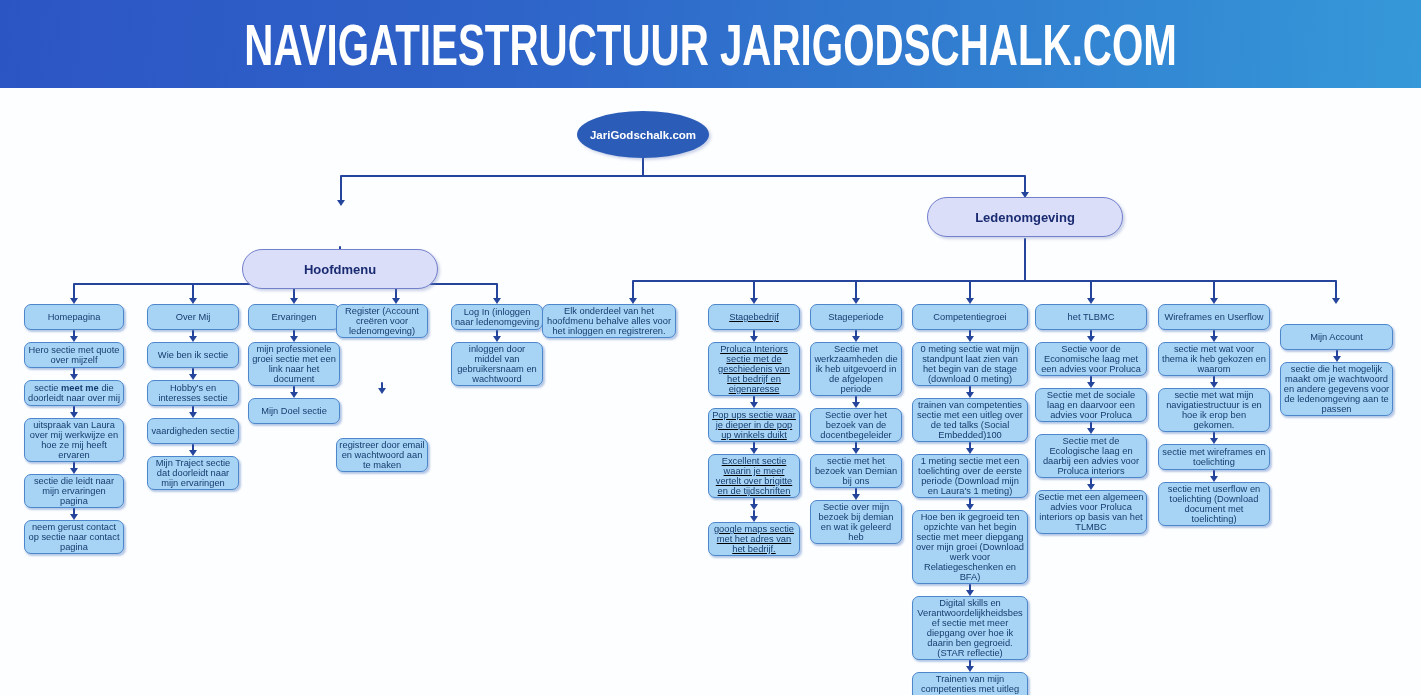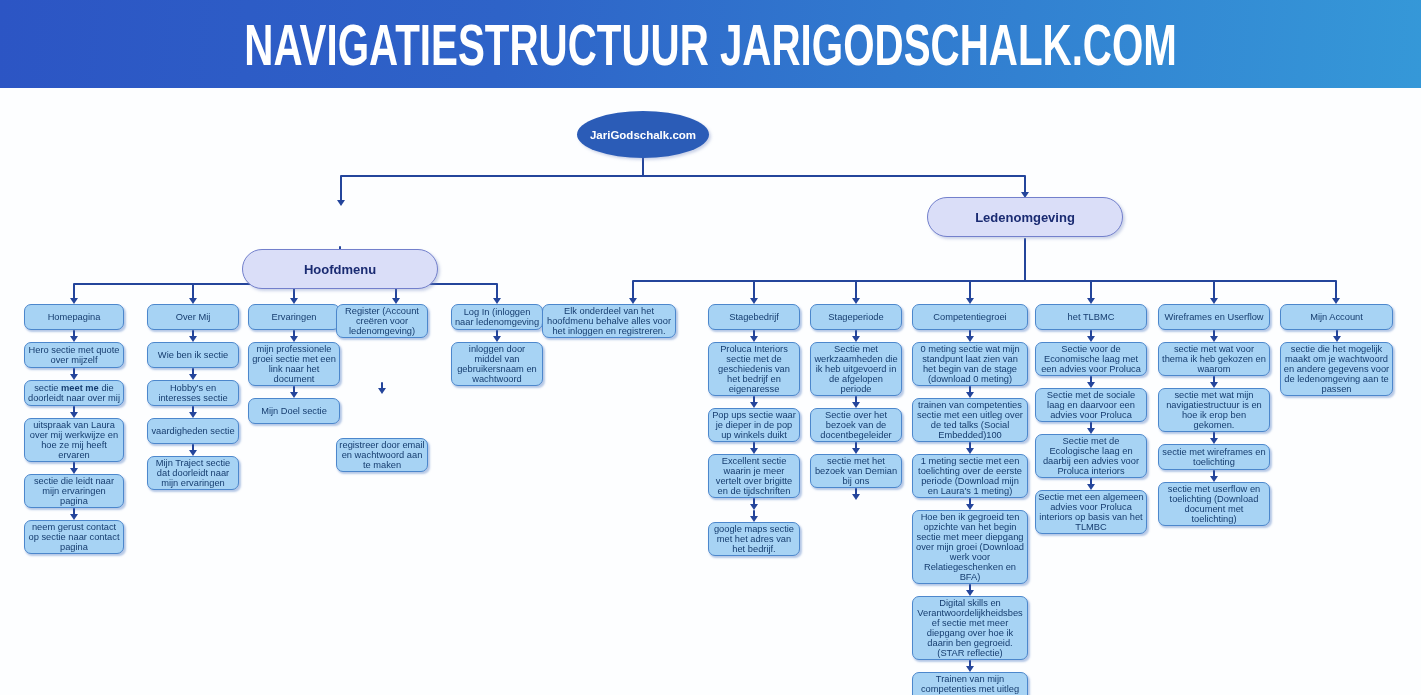--- a/index.html
+++ b/index.html
@@ -200,21 +200,21 @@
         <span class="t">inloggen door middel van gebruikersnaam en wachtwoord</span>
       </div>
   </div>
 
   <div class="col" style="left:542px;width:134px;">
     <div class="box">
         <span class="t">Elk onderdeel van het hoofdmenu behalve alles voor het inloggen en registreren.</span>
       </div>
   </div>
 
-  <div class="col" style="left:708px;width:92px;">
+  <div class="col" style="left:708px;width:92px;text-decoration:underline;">
     <div class="box">
         <span class="t">Stagebedrijf</span>
       </div>
     <div class="conn"></div>
     <div class="box">
         <span class="t">Proluca Interiors sectie met de geschiedenis van het bedrijf en eigenaresse</span>
       </div>
     <div class="conn"></div>
     <div class="box">
         <span class="t">Pop ups sectie waar je dieper in de pop up winkels duikt</span>
@@ -240,20 +240,23 @@
       </div>
     <div class="conn"></div>
     <div class="box">
         <span class="t">Sectie over het bezoek van de docentbegeleider</span>
       </div>
     <div class="conn"></div>
     <div class="box">
         <span class="t">sectie met het bezoek van Demian bij ons</span>
       </div>
     <div class="conn"></div>
+    <div class="box">
+        <span class="t">Sectie over mijn bezoek bij demian en wat ik geleerd heb</span>
+      </div>
   </div>
 
   <div class="col" style="left:912px;width:116px;">
     <div class="box">
         <span class="t">Competentiegroei</span>
       </div>
     <div class="conn"></div>
     <div class="box">
         <span class="t">0 meting sectie wat mijn standpunt laat zien van het begin van de stage (download 0 meting)</span>
       </div>
@@ -316,21 +319,21 @@
     <div class="conn"></div>
     <div class="box">
         <span class="t">sectie met wireframes en toelichting</span>
       </div>
     <div class="conn"></div>
     <div class="box">
         <span class="t">sectie met userflow en toelichting (Download document met toelichting)</span>
       </div>
   </div>
 
-  <div class="col" style="left:1280px;width:113px;">
+  <div class="col" style="left:1280px;width:113px;margin-top:20px;">
     <div class="box">
         <span class="t">Mijn Account</span>
       </div>
     <div class="conn"></div>
     <div class="box">
         <span class="t">sectie die het mogelijk maakt om je wachtwoord en andere gegevens voor de ledenomgeving aan te passen</span>
       </div>
   </div>
 
 </div>

